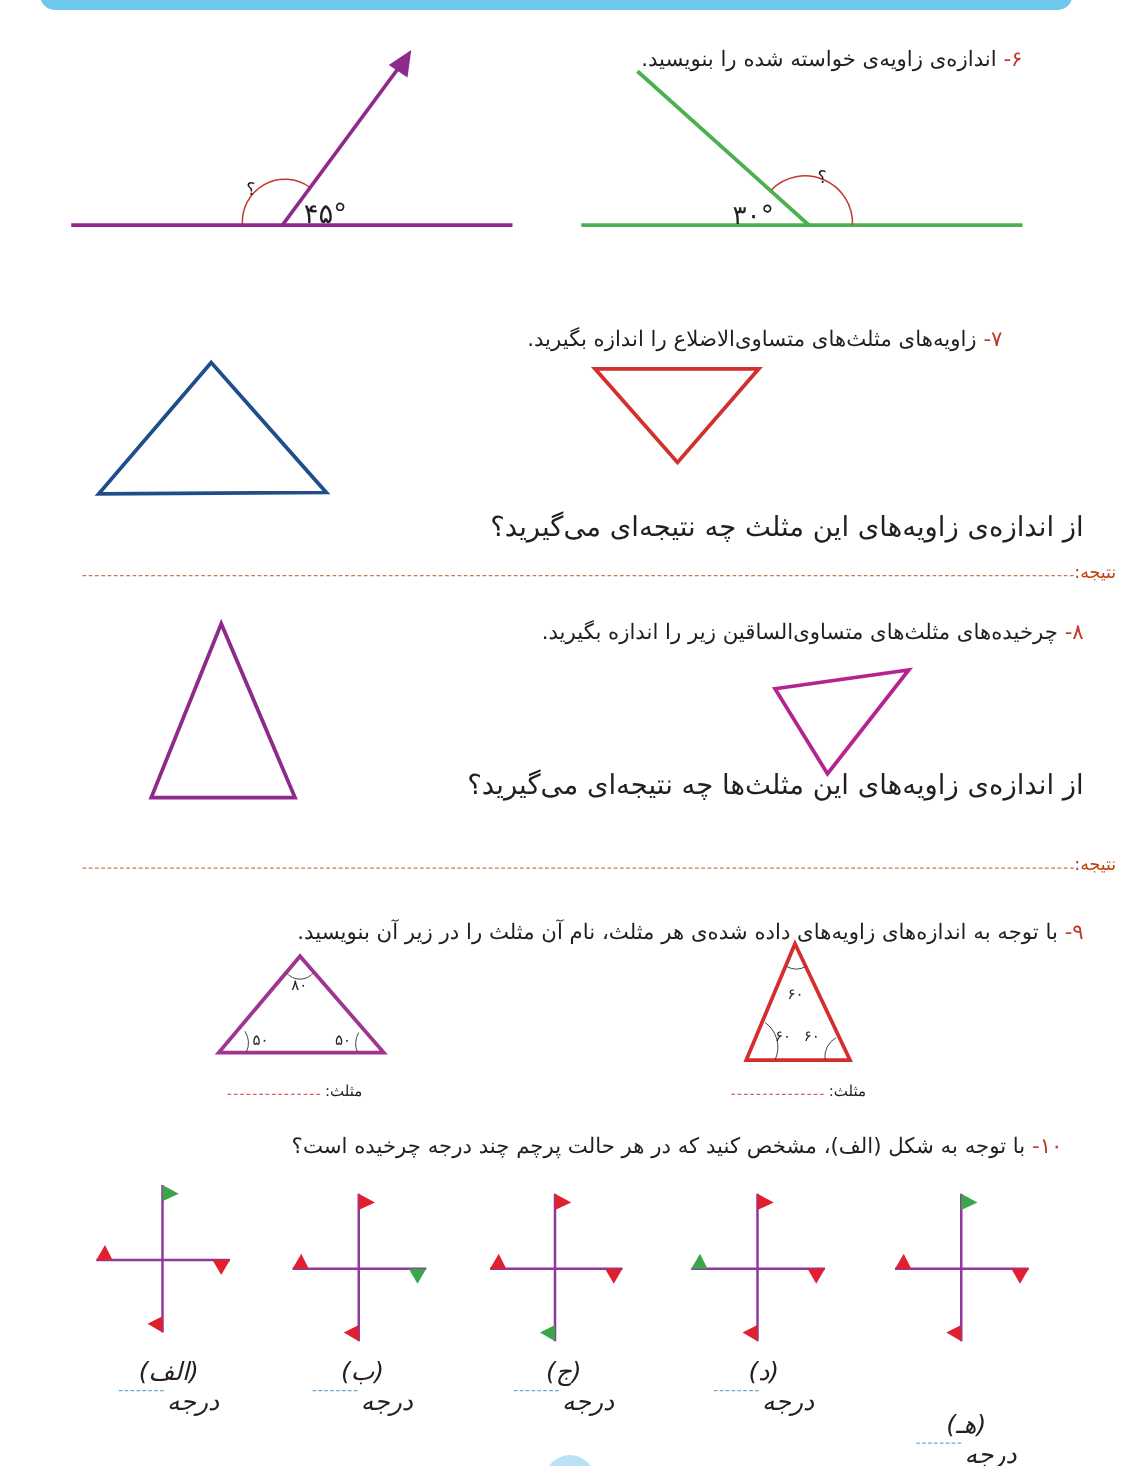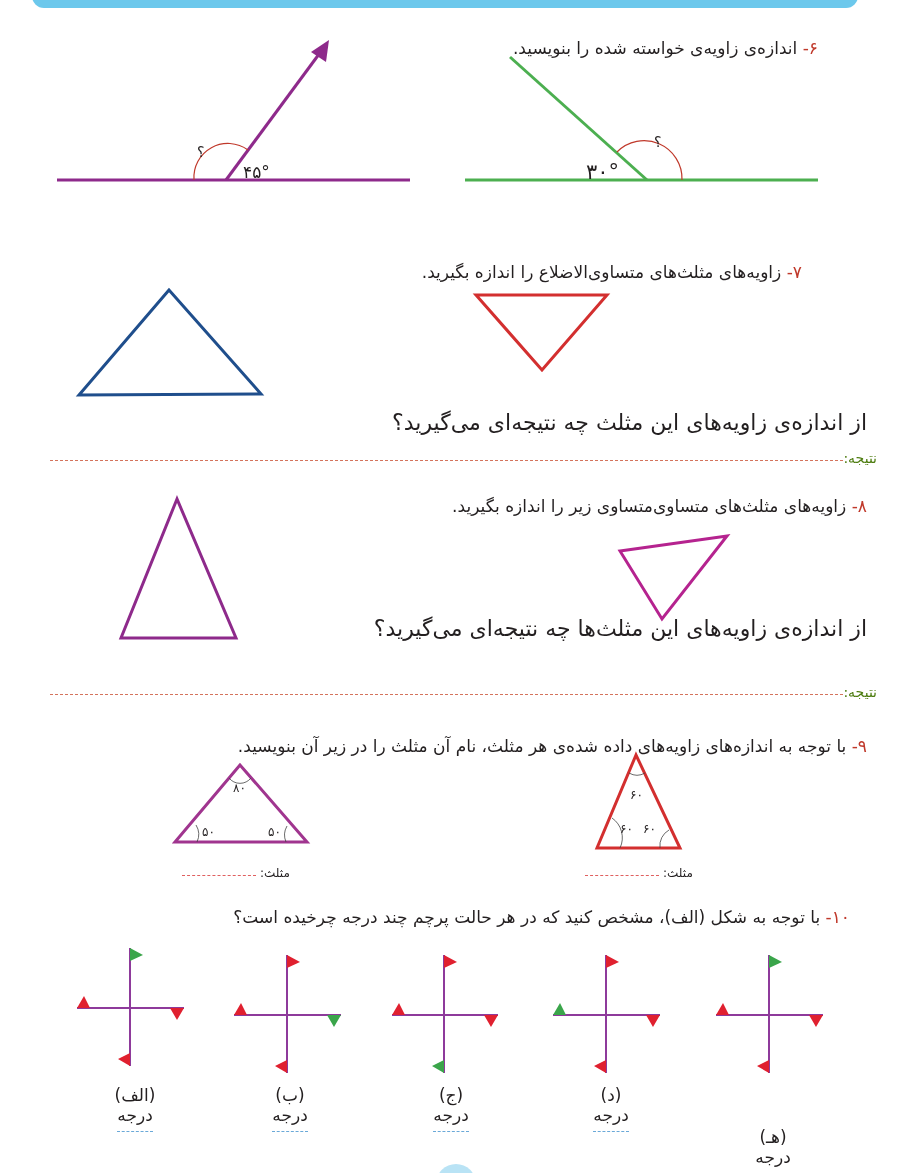--- a/index.html
+++ b/index.html
@@ -11,34 +11,34 @@
       position: absolute; left: 32px; top: -14px; width: 826px; height: 22px;
       background: #6cc8ec; border-radius: 0 0 12px 12px;
     }
     .q {
       position: absolute; direction: rtl; text-align: right; font-size: 17px;
       white-space: nowrap; line-height: 24px;
     }
     .q .num { color: #c0392b; }
     .sub { position: absolute; direction: rtl; text-align: right; font-size: 22px; white-space: nowrap; }
     .result-row {
-      position: absolute; left: 50px; width: 827px; direction: rtl; display: flex; align-items: center;
-      font-size: 14px; color: #4d7c0f; height: 20px;
+      position: absolute; left: 66px; width: 827px; direction: rtl; display: flex; align-items: center;
+      font-size: 14px; color: #c2410c; height: 20px;
     }
     .result-row .dash { flex: 1; border-bottom: 1px dashed #d4735c; height: 0; margin-top: 4px; }
     svg { position: absolute; overflow: visible; }
     .label-num { font-family: "DejaVu Sans", sans-serif; }
     .tri-caption {
       position: absolute; direction: rtl; font-size: 12px; white-space: nowrap; display: flex; align-items: center; gap: 4px;
     }
     .tri-caption .dash { width: 74px; border-bottom: 1px dashed #e06060; height: 0; margin-top: 4px; }
     .flag-cap {
-      position: absolute; text-align: center; font-size: 17px; width: 110px; direction: rtl;
-    }
-    .flag-cap .deg { display: flex; justify-content: center; align-items: center; gap: 3px; flex-direction: column; }
+      position: absolute; text-align: center; font-size: 20px; width: 110px; direction: rtl; font-style: italic;
+    }
+    .flag-cap .deg { display: flex; justify-content: center; align-items: flex-start; gap: 3px; }
     .flag-cap .dash { width: 36px; border-bottom: 1px dashed #6aa9d8; height: 0; margin-top: 3px; }
     .page-tab {
       position: absolute; left: 436px; top: 1164px; width: 40px; height: 20px;
       background: #b9e3f5; border-radius: 20px 20px 0 0;
     }
   </style>
 </head>
 <body>
 
 <div class="topbar"></div>
@@ -48,21 +48,21 @@
   <span>اندازه‌ی زاویه‌ی خواسته شده را بنویسید.</span>
 </div>
 
 <svg style="left:0;top:0;" width="898" height="220">
   <line x1="57" y1="180" x2="410" y2="180" stroke="#8e2a8b" stroke-width="3"></line>
   <line x1="226" y1="180" x2="325" y2="46" stroke="#8e2a8b" stroke-width="3"></line>
   <polygon points="329,40 311,52 326,62" fill="#8e2a8b"></polygon>
   <path d="M194,180 A34,34 0 0 1 248,150" fill="none" stroke="#c0392b" stroke-width="1.2"></path>
 </svg>
 <div class="q label-num" style="left:197px; top:140px; font-size:14px;">؟</div>
-<div class="q label-num" style="left:243px; top:160px; font-size:17px; direction:ltr;">۴۵°</div>
+<div class="q label-num" style="left:243px; top:160px; font-size:22px; direction:ltr;">۴۵°</div>
 
 <svg style="left:0;top:0;" width="898" height="220">
   <line x1="465" y1="180" x2="818" y2="180" stroke="#4caf50" stroke-width="3"></line>
   <line x1="647" y1="180" x2="510" y2="57" stroke="#4caf50" stroke-width="3"></line>
   <path d="M617,152 A38,38 0 0 1 682,180" fill="none" stroke="#c0392b" stroke-width="1.2"></path>
 </svg>
 <div class="q label-num" style="left:654px; top:130px; font-size:14px;">؟</div>
 <div class="q label-num" style="left:586px; top:160px; font-size:21px; direction:ltr;">۳۰°</div>
 
 <div class="q" style="right:96px; top:260px;">
@@ -76,21 +76,21 @@
   <polygon points="476,295 607,295 542,370" fill="none" stroke="#d32f2f" stroke-width="3"></polygon>
 </svg>
 <div class="sub" style="right:31px; top:410px;">از اندازه‌ی زاویه‌های این مثلث چه نتیجه‌ای می‌گیرید؟</div>
 <div class="result-row" style="top:448px;">
   <span>نتیجه:</span>
   <span class="dash"></span>
 </div>
 
 <div class="q" style="right:31px; top:494px;">
   <span class="num">۸-</span>
-  <span>زاویه‌های مثلث‌های متساوی‌متساوی زیر را اندازه بگیرید.</span>
+  <span>چرخیده‌های مثلث‌های متساوی‌الساقین زیر را اندازه بگیرید.</span>
 </div>
 <svg style="left:0;top:0;" width="898" height="660">
   <polygon points="177,499 121,638 236,638" fill="none" stroke="#8e2a8b" stroke-width="3"></polygon>
 </svg>
 <svg style="left:0;top:0;" width="898" height="660">
   <polygon points="620,551 727,536 662,619" fill="none" stroke="#b5238f" stroke-width="3"></polygon>
 </svg>
 <div class="sub" style="right:31px; top:616px;">از اندازه‌ی زاویه‌های این مثلث‌ها چه نتیجه‌ای می‌گیرید؟</div>
 <div class="result-row" style="top:682px;">
   <span>نتیجه:</span>

